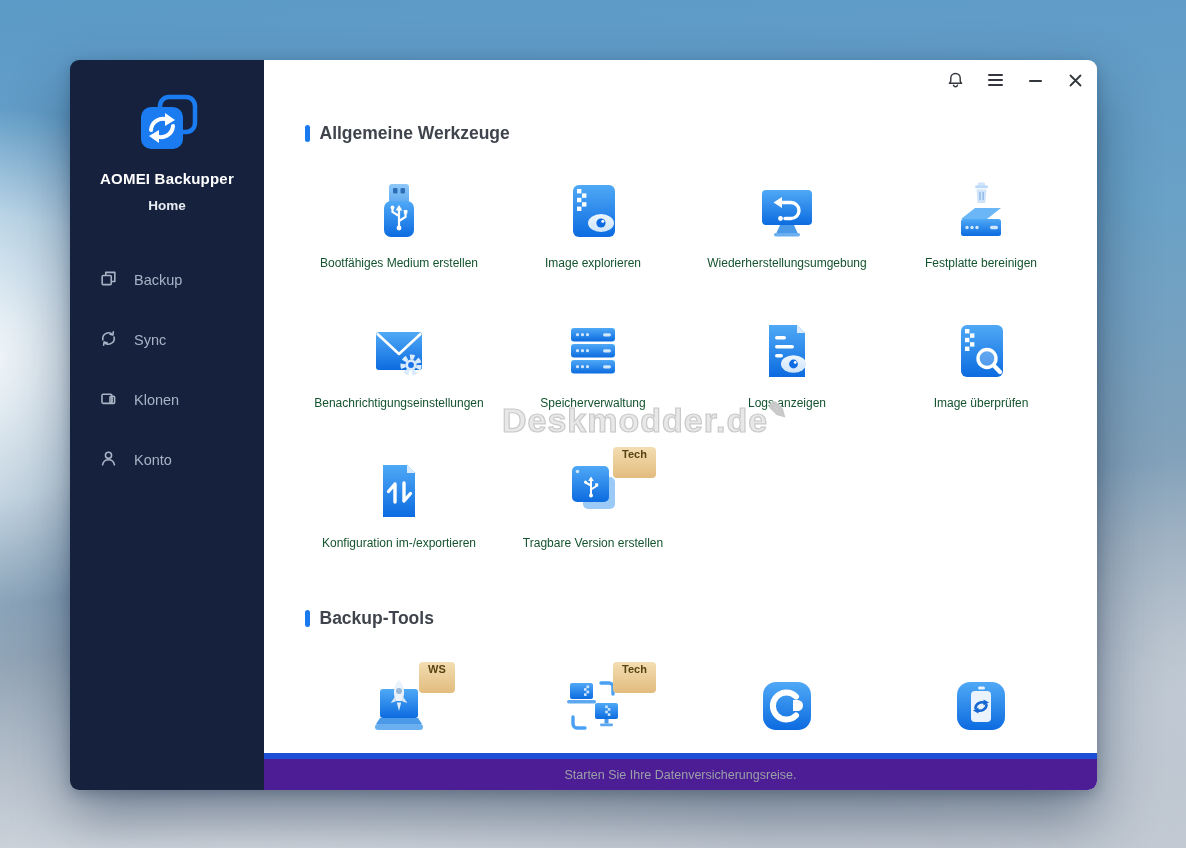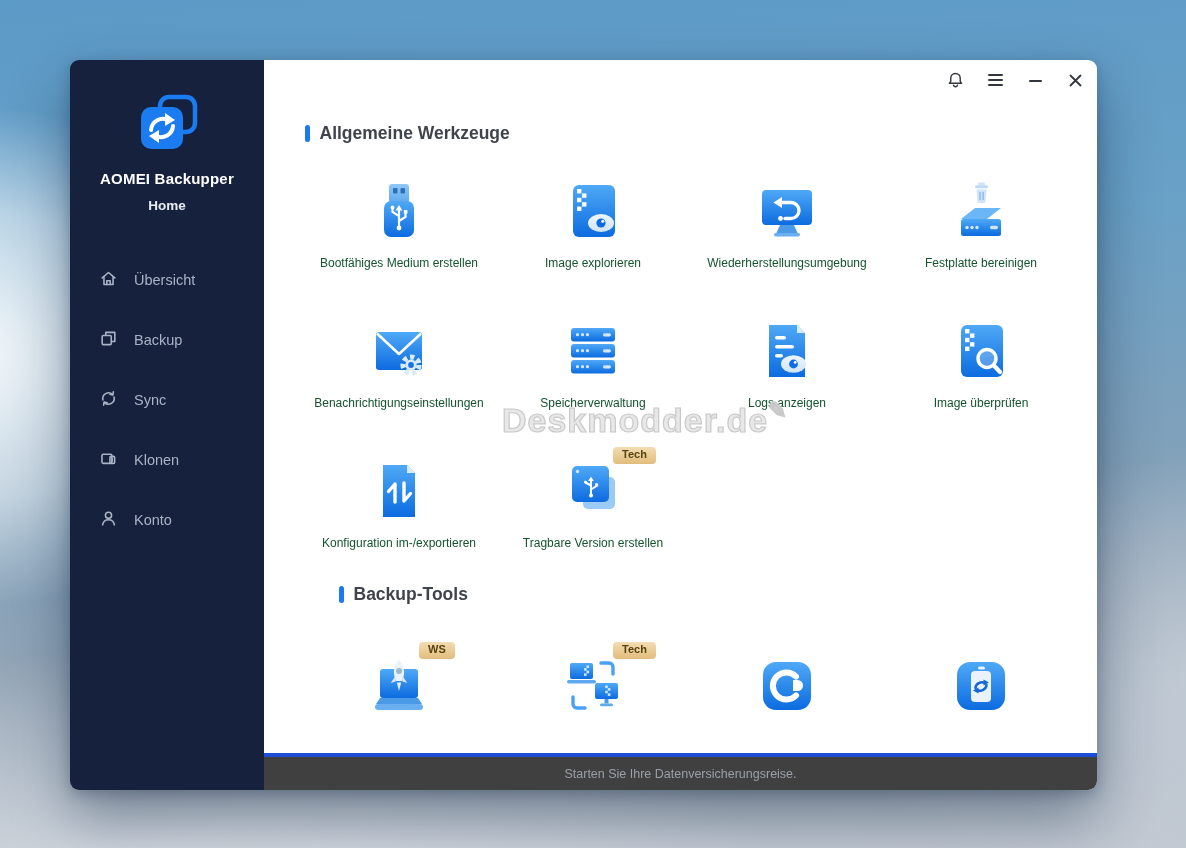--- a/index.html
+++ b/index.html
@@ -35,27 +35,27 @@
   .tb-btn { width:18px; height:18px; display:flex; align-items:center; justify-content:center; color:#33373d; }
   .section-title { position:absolute; left:41px; display:flex; align-items:center; gap:10px;
                    font-size:17.5px; font-weight:bold; color:#3f444c; }
   .section-bar { width:4.5px; height:17px; border-radius:2.5px; background:#1a7af0; }
   .grid { position:absolute; left:38px; display:grid; grid-template-columns:repeat(4,194px); grid-auto-rows:140px; }
   .tool { display:flex; flex-direction:column; align-items:center; position:relative; }
   .tool-icon { width:64px; height:64px; margin-top:2px; }
   .tool-label { margin-top:13px; font-size:12px; color:#14532d; white-space:nowrap; }
   .badge { position:absolute; top:-10px; left:117px; z-index:3;
            background:linear-gradient(180deg,#f3ddb2,#e2bc7d); color:#584312;
-           font-size:11px; font-weight:bold; padding:1px 9px 4px; border-radius:4px; }
+           font-size:11px; font-weight:bold; padding:1px 9px 18px; border-radius:4px; }
   .watermark { position:absolute; left:238px; top:338px; font-size:34px; font-weight:bold;
                color:rgba(205,205,205,.45); -webkit-text-stroke:1.2px #c9c9c9; letter-spacing:1px;
                white-space:nowrap; z-index:4; }
   .watermark .pen { font-size:22px; vertical-align:14px; -webkit-text-stroke:.8px #c9c9c9; }
-  .statusbar { position:absolute; left:0; right:0; bottom:0; height:37px; background:#404040;
-               border-top:4px solid #1d4ed8; display:flex; align-items:center; justify-content:center;
+  .statusbar { position:absolute; left:0; right:0; bottom:0; height:37px; background:#4c1d95;
+               border-top:6px solid #1d4ed8; display:flex; align-items:center; justify-content:center;
                font-size:12.5px; color:#9aa0a8; z-index:6; }
 </style>
 </head>
 <body>
 
 <svg width="0" height="0" style="position:absolute" aria-hidden="true">
   <defs>
     <linearGradient id="gb" x1="0" y1="0" x2="0" y2="1">
       <stop offset="0" stop-color="#4fa9f6"></stop>
         <stop offset="1" stop-color="#0c6be0"></stop>
@@ -83,29 +83,20 @@
           <polygon points="31,19 41,26 31,32" fill="#fff"></polygon>
           <path d="M39 32 a12 12 0 0 1 -17 10" fill="none" stroke="#fff" stroke-width="4" stroke-linecap="round"></path>
           <polygon points="25,36 15,42 25,49" fill="#fff"></polygon>
         </svg>
       </span>
       <div class="app-name">AOMEI Backupper</div>
       <div class="edition">Home</div>
     </div>
 
     <div class="nav">
-      <div class="nav-item">
-        <span>
-          <svg width="19" height="19" viewBox="0 0 18 18" stroke="currentColor" fill="none" stroke-width="1.5" stroke-linecap="round" stroke-linejoin="round">
-            <path d="M3 8.5 L9 3.3 L15 8.5"></path>
-              <path d="M4.7 7.5 V14.7 H13.3 V7.5"></path>
-              <path d="M7.4 14.7 V11.2 h3.2 v3.5"></path>
-          </svg></span>
-        <span>Übersicht</span>
-      </div>
       <div class="nav-item">
         <span>
           <svg width="19" height="19" viewBox="0 0 18 18" stroke="currentColor" fill="none" stroke-width="1.5" stroke-linejoin="round">
             <rect x="3" y="6.2" width="8.6" height="8.6" rx="1"></rect>
               <path d="M6.4 6.2 V3.2 H15 v8.6 h-3.2"></path>
           </svg></span>
         <span>Backup</span>
       </div>
       <div class="nav-item">
         <span>
@@ -327,26 +318,26 @@
             <rect x="34.2" y="24.3" width="3" height="3" fill="#fff"></rect>
           </svg></span>
         <span class="tool-label">Tragbare Version erstellen</span>
       </div>
     </div>
 
     <div class="watermark">
       <span>Deskmodder.de</span><span class="pen">✎</span>
     </div>
 
-    <div class="section-title" style="top:524px;margin-left:34px;">
+    <div class="section-title" style="top:548px;">
       <span class="section-bar"></span>
       <span>Backup-Tools</span>
     </div>
 
-    <div class="grid" style="top:592px;">
+    <div class="grid" style="top:612px;">
 
       <div class="tool">
         <span class="badge">WS</span>
         <span class="tool-icon">
           <svg viewBox="0 0 64 64" width="64" height="64">
             <rect x="13" y="15" width="38" height="29" rx="3" fill="url(#gb)"></rect>
             <path d="M13 44 h38 l4 6 h-46 z" fill="#4a9ae8"></path>
             <rect x="8" y="50" width="48" height="6" rx="3" fill="#6ab0f0"></rect>
             <path d="M32 6 c5.5 5.5 6.5 13 3.2 21 h-6.4 C25.5 19 26.5 11.5 32 6 z" fill="#eaf2fb"></path>
             <circle cx="32" cy="17" r="3" fill="#9bb7d8"></circle>

